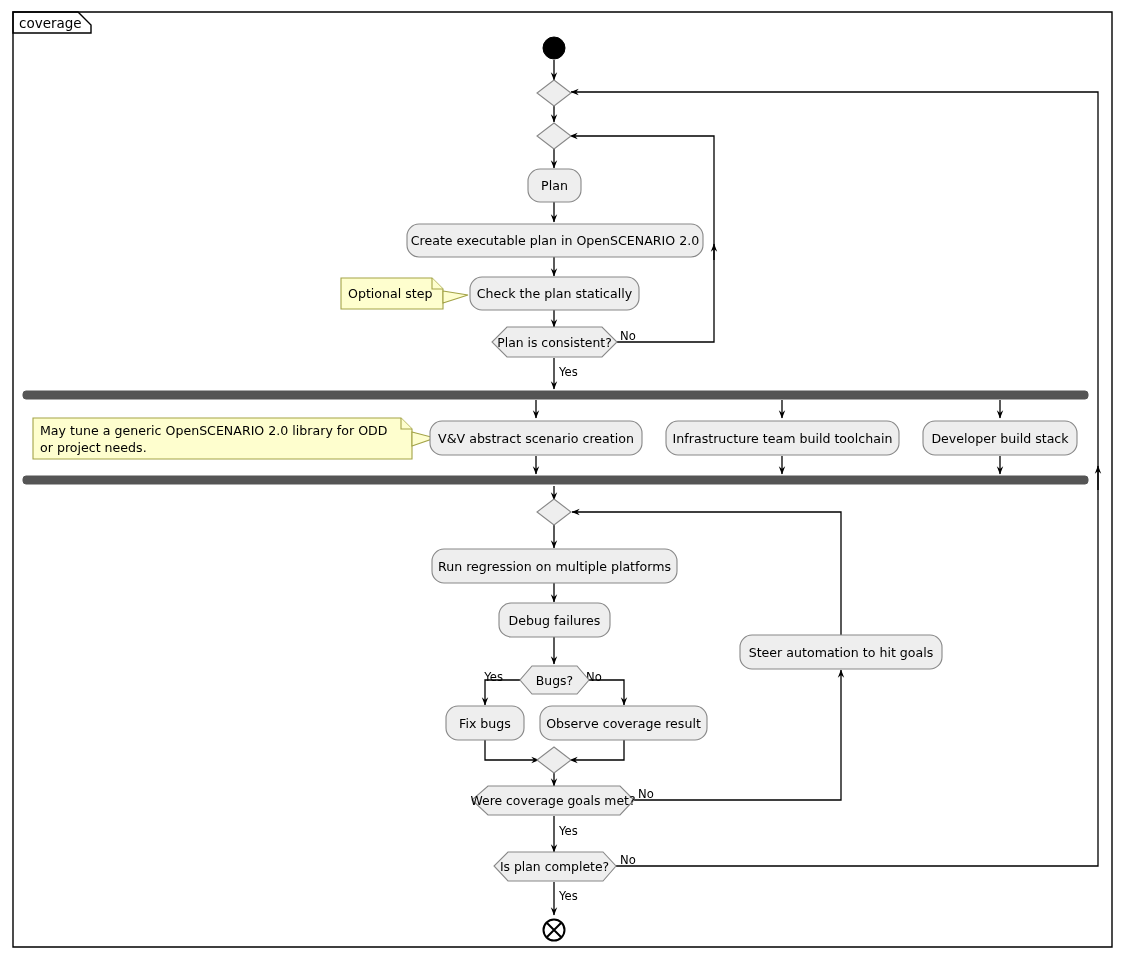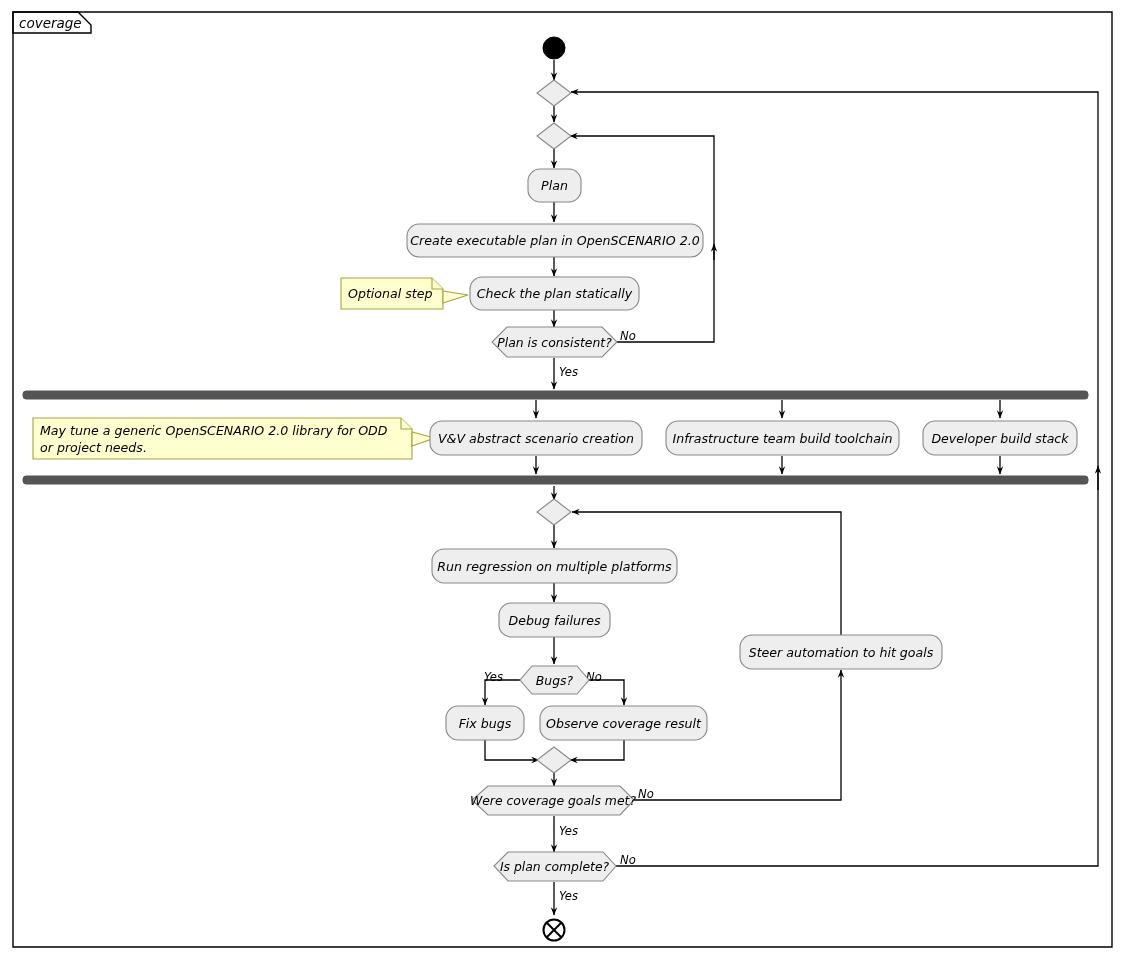--- a/index.html
+++ b/index.html
@@ -1,18 +1,18 @@
 <!DOCTYPE html>
 <html><head>
 <meta charset="utf-8">
 <style>
   html,body{margin:0;padding:0;background:#ffffff;}
   body{width:1125px;height:962px;overflow:hidden;
        font-family:"DejaVu Sans","Liberation Sans",sans-serif;}
-  #diagram{position:relative;width:1125px;height:962px;background:#fff;font-style:italic;}
+  #diagram{position:relative;width:1125px;height:962px;background:#fff;}
   svg{display:block;}
   .edge{stroke:#000000;stroke-width:1.3;fill:none;}
   .frame{fill:none;stroke:#000000;stroke-width:1.4;}
   .framelabel{font-size:13.5px;fill:#000000;}
   .act{fill:#EEEEEE;stroke:#888888;stroke-width:1.1;}
   .actlabel{font-size:12.6px;fill:#000000;text-anchor:middle;dominant-baseline:middle;}
   .diamond{fill:#EEEEEE;stroke:#888888;stroke-width:1.1;}
   .hex{fill:#EEEEEE;stroke:#888888;stroke-width:1.1;}
   .hexlabel{font-size:12.4px;fill:#000000;text-anchor:middle;dominant-baseline:middle;}
   .bar{fill:#555555;stroke:#555555;stroke-width:1;}

